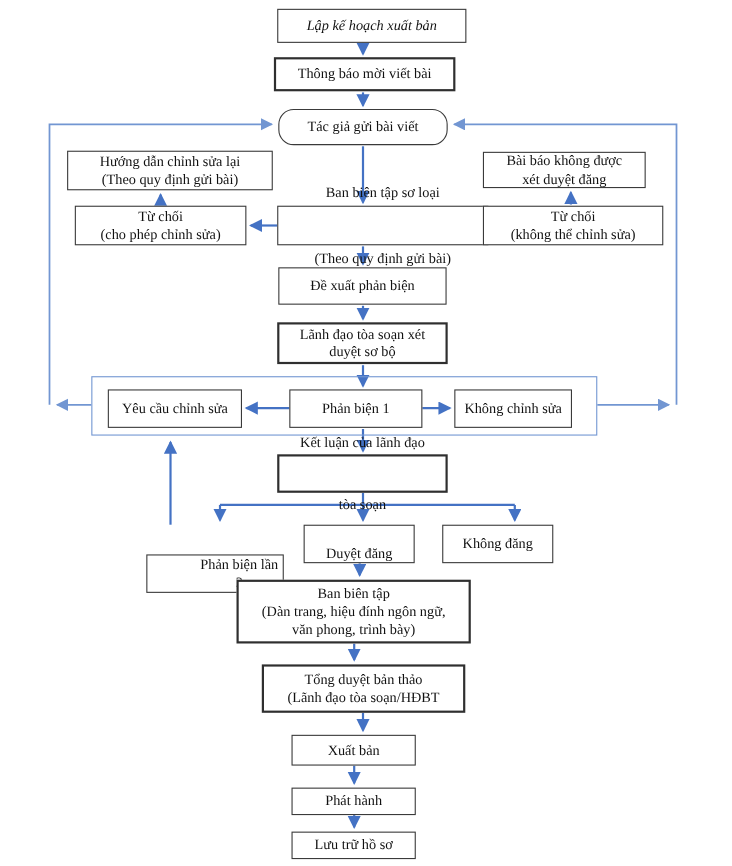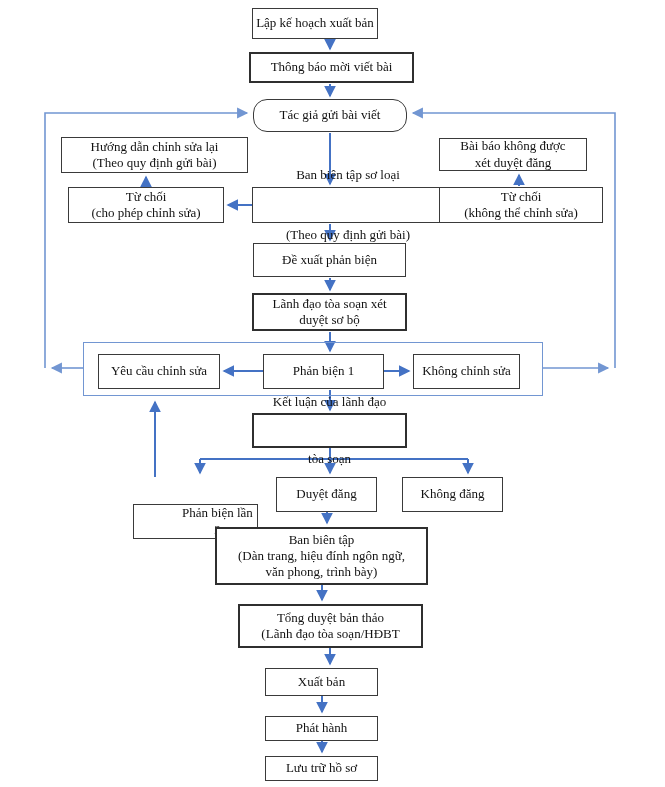--- a/index.html
+++ b/index.html
@@ -70,21 +70,21 @@
         <polyline points="322,696 322,712" class="edge-main" marker-end="url(#arrow-main)"></polyline>
         <polyline points="322,741 322,752" class="edge-main" marker-end="url(#arrow-main)"></polyline>
         <polyline points="83,368 52,368" class="edge-loop" marker-end="url(#arrow-loop)"></polyline>
         <polyline points="45,368 45,113 247,113" class="edge-loop" marker-end="url(#arrow-loop)"></polyline>
         <polyline points="543,368 608,368" class="edge-loop" marker-end="url(#arrow-loop)"></polyline>
         <polyline points="615,368 615,113 413,113" class="edge-loop" marker-end="url(#arrow-loop)"></polyline>
       </g>
   </svg>
   <div id="review-container" class="group-container" style="left: 83px; top: 342px; width: 460px; height: 54px;"></div>
   <div id="node-layer">
-      <div class="flow-node" style="left: 252px; top: 8px; width: 126px; height: 31px;">
+      <div class="flow-node" style="left: 252px; top: 8px; width: 172px; height: 31px; font-style: italic;">
         <div>Lập kế hoạch xuất bản</div>
       </div>
       <div class="flow-node thick" style="left: 249px; top: 52px; width: 165px; height: 31px;">
         <div>Thông báo mời viết bài</div>
       </div>
       <div class="flow-node" style="left: 253px; top: 99px; width: 154px; height: 33px; border-radius: 14px;">
         <div>Tác giả gửi bài viết</div>
       </div>
       <div class="flow-node" style="left: 61px; top: 137px; width: 187px; height: 36px;">
         <div>Hướng dẫn chỉnh sửa lại</div>
@@ -122,21 +122,21 @@
       <div class="flow-node" style="left: 413px; top: 354px; width: 107px; height: 35px;">
         <div>Không chỉnh sửa</div>
       </div>
       <div class="flow-node thick" style="left: 252px; top: 413px; width: 155px; height: 35px; gap: 40px;">
         <div>Kết luận của lãnh đạo</div>
         <div>tòa soạn</div>
       </div>
       <div class="flow-node" style="left: 133px; top: 504px; width: 125px; height: 35px; padding-left: 44px;">
         <div>Phản biện lần 2</div>
       </div>
-      <div class="flow-node" style="left: 276px; top: 477px; width: 101px; height: 35px;">
+      <div class="flow-node" style="left: 276px; top: 477px; width: 101px; height: 35px; justify-content: flex-end;">
         <div>Duyệt đăng</div>
       </div>
       <div class="flow-node" style="left: 402px; top: 477px; width: 101px; height: 35px;">
         <div>Không đăng</div>
       </div>
       <div class="flow-node thick" style="left: 215px; top: 527px; width: 213px; height: 58px;">
         <div>Ban biên tập</div>
         <div>(Dàn trang, hiệu đính ngôn ngữ,</div>
         <div>văn phong, trình bày)</div>
       </div>

